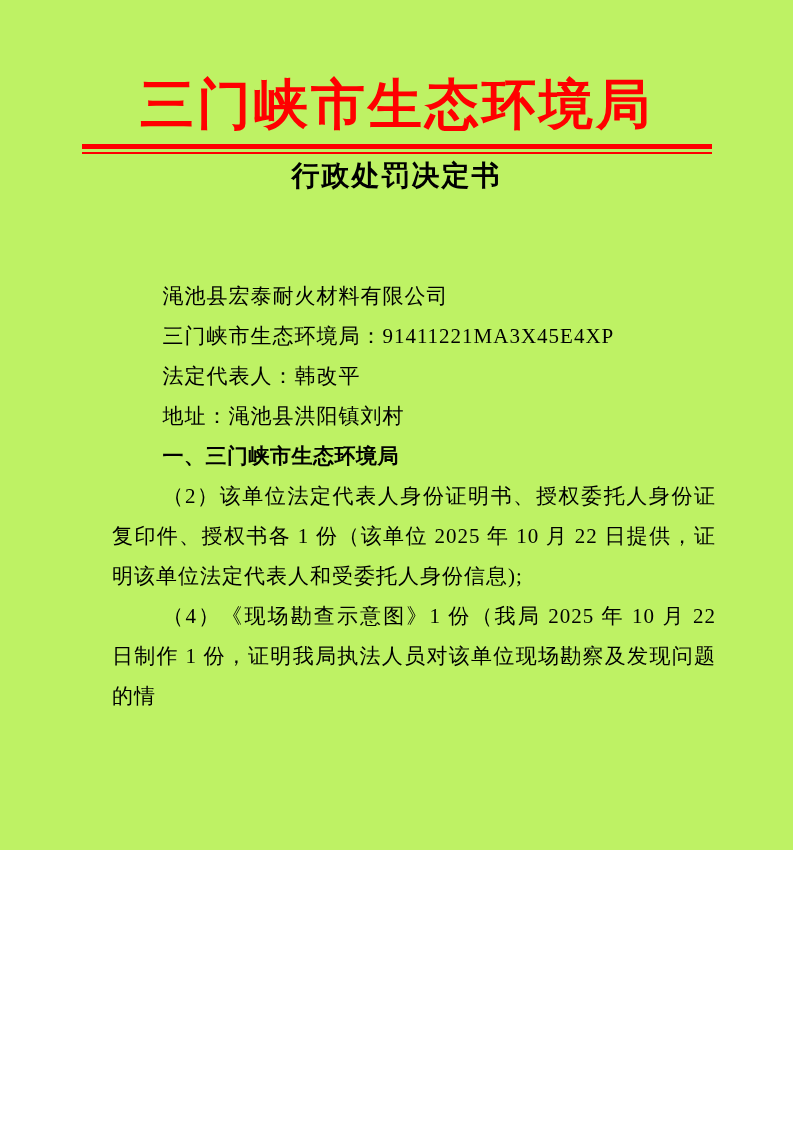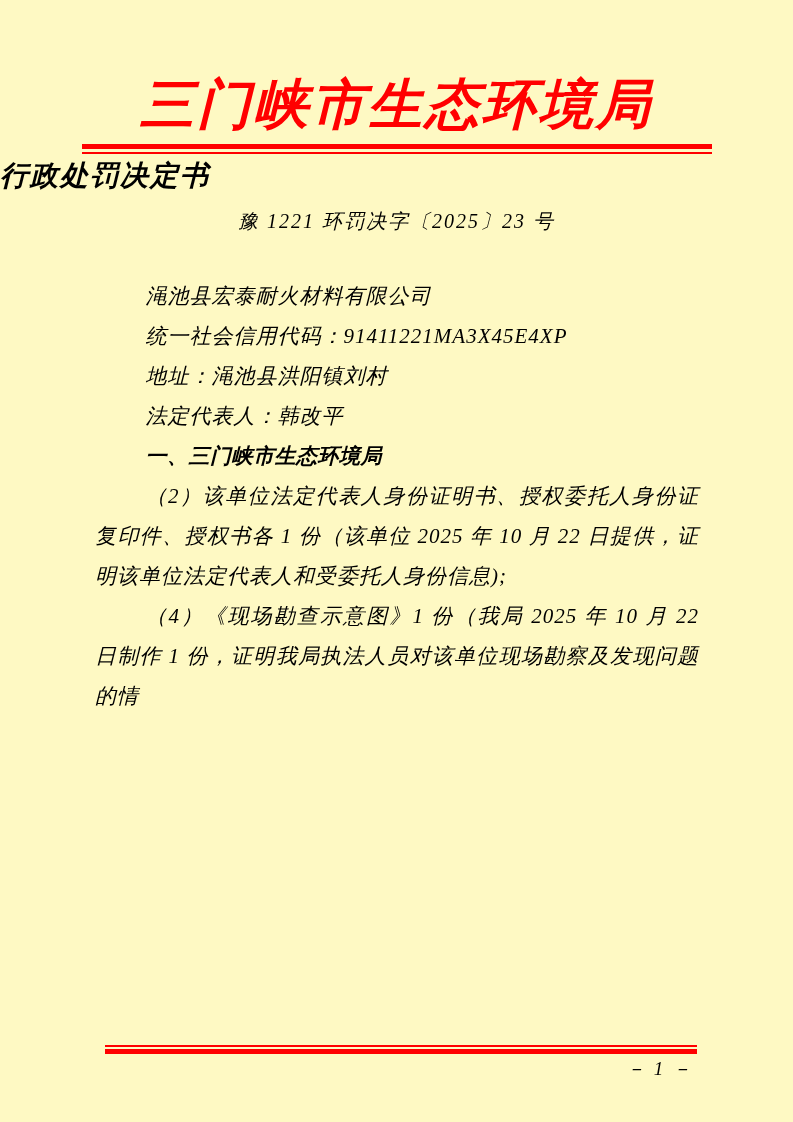--- a/index.html
+++ b/index.html
@@ -3,26 +3,25 @@
 <meta charset="utf-8">
 <style>
   html, body {
     margin: 0;
     padding: 0;
     background: #ffffff;
   }
   .page {
     position: relative;
     width: 793px;
-    height: 1122px;
-    background: #fef9c3;
+    height: 850px;
+    background: #bef264;
     overflow: hidden;
     font-family: "Liberation Serif", "DejaVu Serif", serif;
     color: #000000;
-    font-style: italic;
   }
   
   .letterhead {
     position: relative;
     padding-top: 72px;
   }
   .agency {
     text-align: center;
     font-size: 54px;
     line-height: 66px;
@@ -37,36 +36,37 @@
     left: 82px;
     right: 81px;
     top: 144px;
   }
   .head-rule .thick { height: 5px; background: #ff0000; }
   .head-rule .gap   { height: 3px; background: transparent; }
   .head-rule .thin  { height: 2px; background: #ff0000; }
   
   .doc-title {
     margin: 18px 0 5px 0;
+    text-align: center;
     font-size: 28px;
     line-height: 40px;
     font-weight: bold;
     letter-spacing: 2px;
   }
   .doc-number {
     margin-top: 8px;
     text-align: center;
     font-size: 20px;
     line-height: 34px;
     letter-spacing: 2px;
   }
   
   .body-text {
     position: absolute;
-    left: 95px;
+    left: 112px;
     width: 604px;
     top: 276px;
     font-size: 21px;
     line-height: 40px;
     letter-spacing: 1px;
     text-align: justify;
   }
   .body-text p {
     margin: 0;
     text-indent: 2.4em;
@@ -108,27 +108,26 @@
     <div class="agency">三门峡市生态环境局</div>
     <div class="head-rule">
       <div class="thick"></div>
       <div class="gap"></div>
       <div class="thin"></div>
     </div>
   </div>
 
   <h1 class="doc-title">行政处罚决定书</h1>
 
-  <div class="doc-number">豫 1221 环罚决字〔2025〕23 号</div>
 
   <div class="body-text">
     <p>渑池县宏泰耐火材料有限公司</p>
-    <p>统一社会信用代码：91411221MA3X45E4XP</p>
+    <p>三门峡市生态环境局：91411221MA3X45E4XP</p>
+    <p>法定代表人：韩改平</p>
     <p>地址：渑池县洪阳镇刘村</p>
-    <p>法定代表人：韩改平</p>
 
     <p class="section-heading">一、三门峡市生态环境局</p>
 
 
     <p>（2）该单位法定代表人身份证明书、授权委托人身份证复印件、授权书各 1 份（该单位 2025 年 10 月 22 日提供，证明该单位法定代表人和受委托人身份信息);</p>
     <p>（4）《现场勘查示意图》1 份（我局 2025 年 10 月 22 日制作 1 份，证明我局执法人员对该单位现场勘察及发现问题的情</p>
   </div>
 
   <div class="foot-rule">
     <div class="thin"></div>

